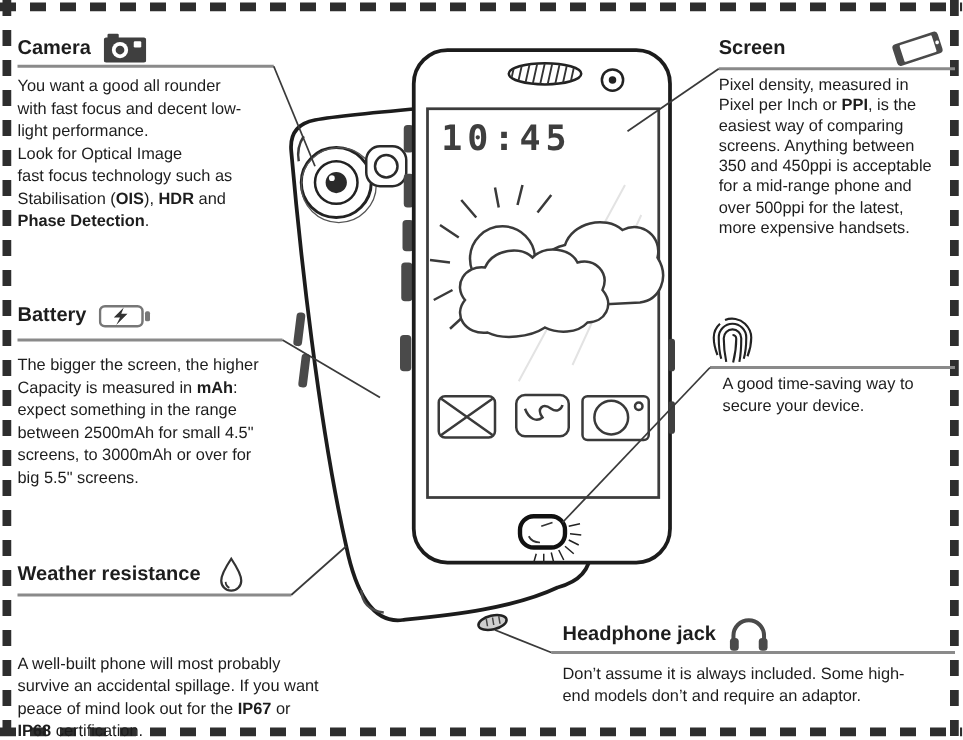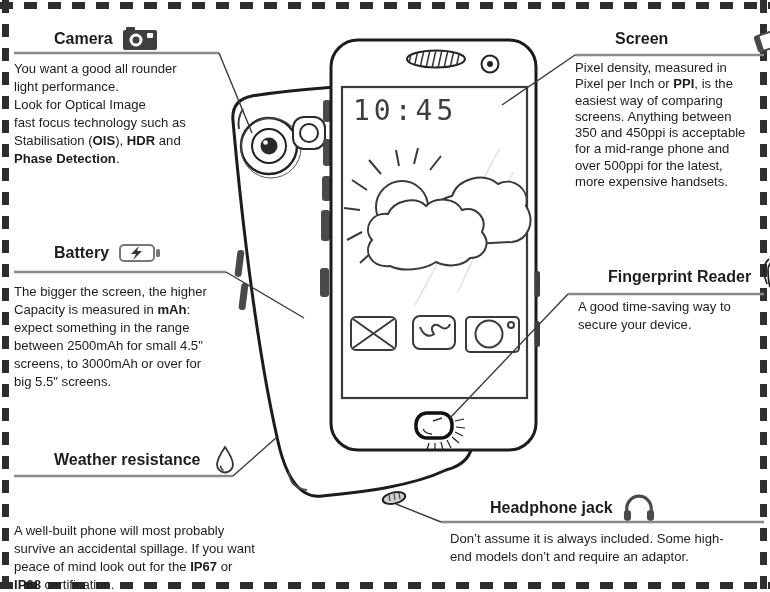--- a/index.html
+++ b/index.html
@@ -8,27 +8,27 @@
   
   .dash-h{position:absolute;left:0;right:0;height:7px;
           background:repeating-linear-gradient(90deg,#2e2e2e 0 13px,transparent 13px 24px);}
   .dash-v{position:absolute;top:0;bottom:0;width:7px;
           background:repeating-linear-gradient(180deg,#2e2e2e 0 13px,transparent 13px 24px);}
   .dash-top{top:2px;} .dash-bottom{bottom:3px;} .dash-left{left:2px;} .dash-right{right:3px;}
 
   svg.art{position:absolute;left:0;top:0;}
 
   .h{position:absolute;display:flex;align-items:center;gap:10px;font-weight:bold;
-     font-size:16px;white-space:nowrap;z-index:3;margin-left:40px;}
+     font-size:16px;white-space:nowrap;z-index:3;}
   .h .ic{display:inline-flex;align-items:center;}
   .b{position:absolute;font-size:13.1px;z-index:3;}
   .ln{margin:0;line-height:18px;}
   .tight .ln{line-height:16.3px;}
   .clock{position:absolute;font-family:"DejaVu Sans Mono",monospace;color:#3e3e3e;z-index:3;}
-  .clock.time{left:353px;top:94px;font-size:28px;letter-spacing:4px;}
+  .clock.time{left:353px;top:94px;font-size:28px;letter-spacing:4px;font-weight:bold;}
   .clock.date{left:353px;top:125px;font-size:20px;letter-spacing:4px;color:#4a4a4a;}
 </style>
 </head>
 <body>
 
 <div class="stage">
 
   <div class="dash-h dash-top"></div>
   <div class="dash-h dash-bottom"></div>
   <div class="dash-v dash-left"></div>
@@ -165,20 +165,21 @@
         <rect x="3" y="1" width="9" height="6" rx="1" fill="#3f3f3f"></rect>
         <rect x="0" y="4" width="34" height="20" rx="2" fill="#3f3f3f"></rect>
         <circle cx="13" cy="14" r="6.5" fill="#fff"></circle>
           <circle cx="13" cy="14" r="3.5" fill="#3f3f3f"></circle>
         <rect x="24" y="7" width="6" height="5" rx="1" fill="#fff"></rect>
       </svg>
     </span>
   </div>
   <div class="b" style="left:14px;top:60px;width:216px;">
       <p class="ln"><span>You want a good all rounder</span></p>
+      <p class="ln"><span>with fast focus and decent low-</span></p>
       <p class="ln"><span>light performance.</span></p>
       <p class="ln"><span>Look for Optical Image</span></p>
       <p class="ln"><span>fast focus technology such as</span></p>
       <p class="ln"><span>Stabilisation (</span><b>OIS</b><span>), </span><b>HDR</b><span> and</span></p>
       <p class="ln"><b>Phase Detection</b><span>.</span></p>
     </div>
 
   <div class="h" style="left:14px;top:243px;">
     <span>Battery</span>
     <span class="ic">
@@ -231,21 +232,20 @@
       <p class="ln"><span>Pixel per Inch or </span><b>PPI</b><span>, is the</span></p>
       <p class="ln"><span>easiest way of comparing</span></p>
       <p class="ln"><span>screens. Anything between</span></p>
       <p class="ln"><span>350 and 450ppi is acceptable</span></p>
       <p class="ln"><span>for a mid-range phone and</span></p>
       <p class="ln"><span>over 500ppi for the latest,</span></p>
       <p class="ln"><span>more expensive handsets.</span></p>
     </div>
 
   <div class="h" style="left:568px;top:261px;">
-    <span>Fingerprint Reader</span>
     <span class="ic" style="margin-top:-10px">
       <svg width="36" height="42" viewBox="0 0 36 42" fill="none" stroke="#222" stroke-width="1.7">
         <path d="M6 33 c-2 -5 -3 -9 -3 -14 a15 15 0 0 1 5 -11"></path>
         <path d="M12 5 a15 15 0 0 1 16 3 c3 3 5 7 5 11 c0 5 -1 10 -3 15"></path>
         <path d="M9 36 c-1.5 -5 -2 -9 -2 -17 a11 11 0 0 1 11 -11 a11 11 0 0 1 11 11 c0 7 -0.5 12 -2 17"></path>
         <path d="M13 38.5 c-1 -5 -2 -11 -2 -19 a7 7 0 0 1 14 0 c0 8 -0.5 14 -1.5 19"></path>
         <path d="M18 17 a3 3 0 0 1 3 3 c0 8 -1 13 -2.5 19"></path>
       </svg>
     </span>
   </div>

